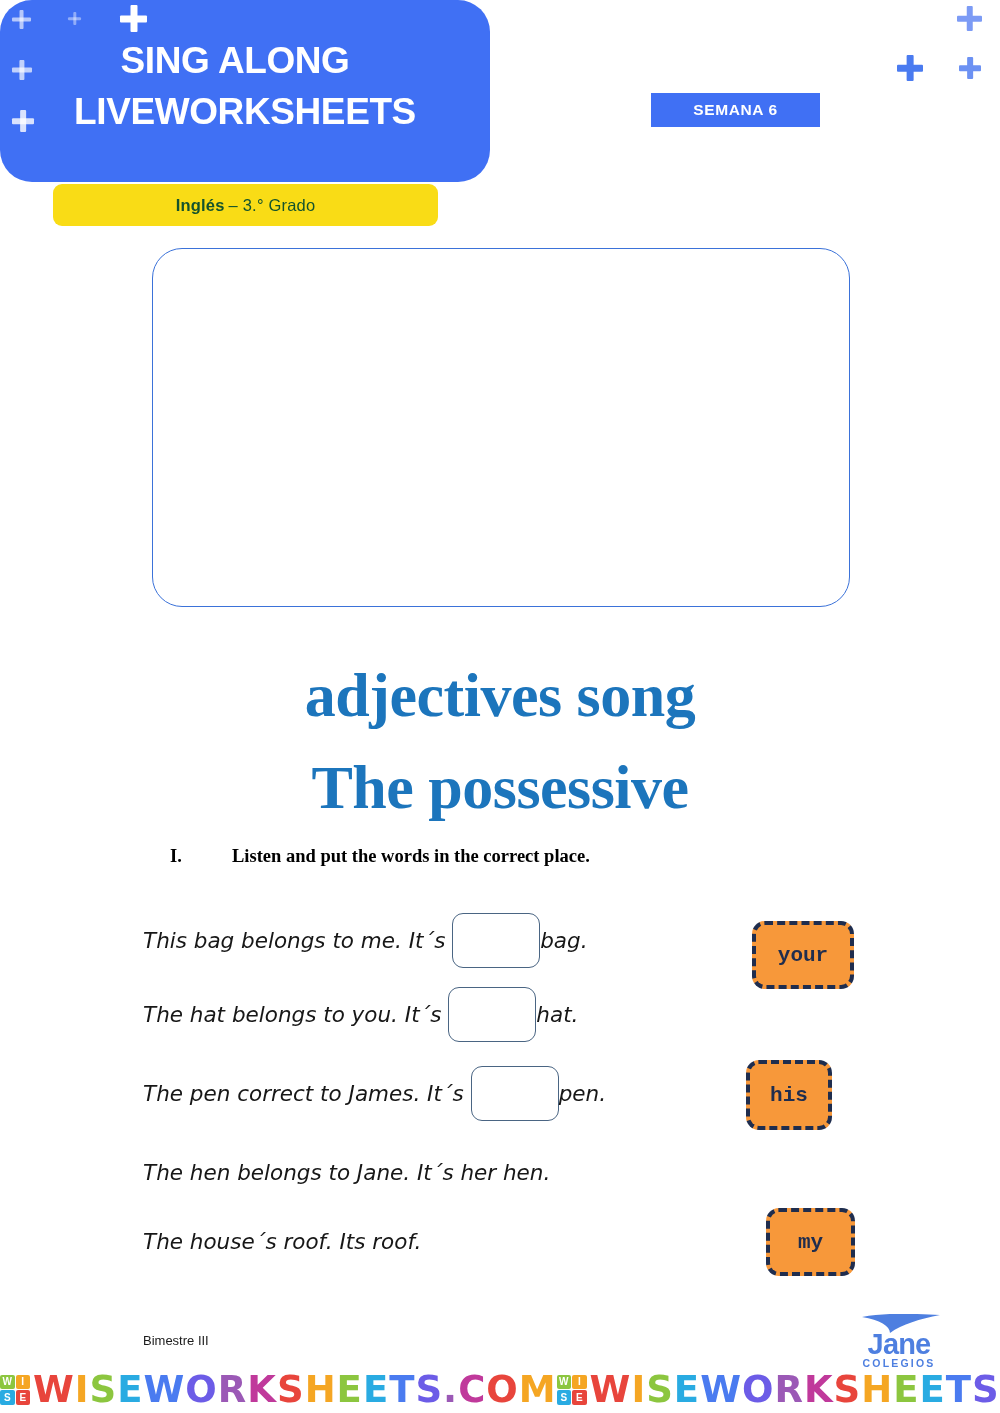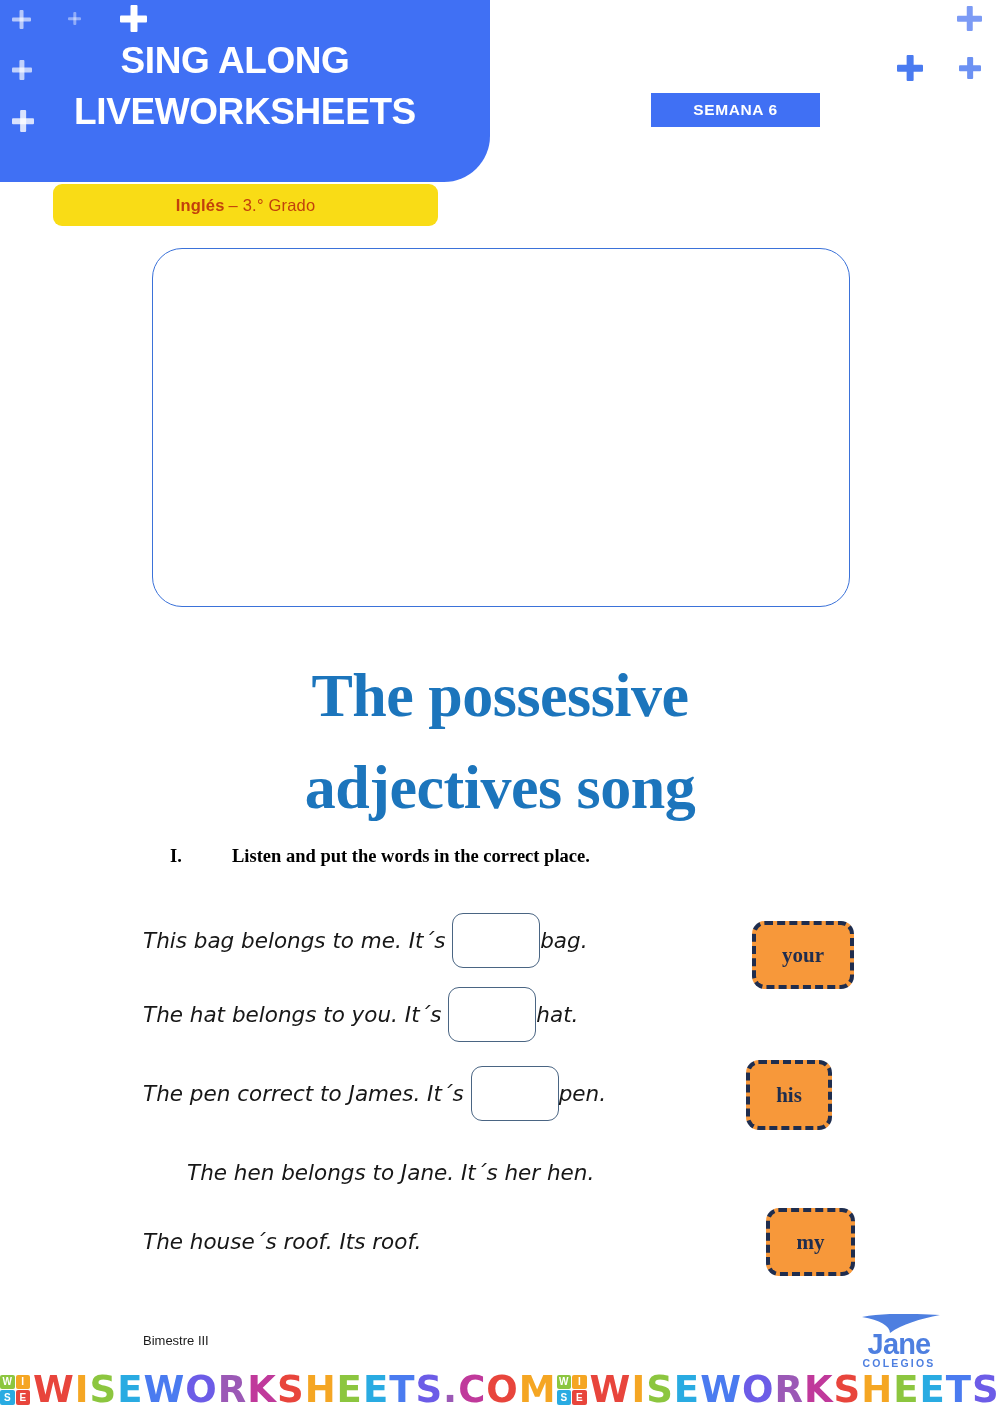--- a/index.html
+++ b/index.html
@@ -19,20 +19,21 @@
   
   .header-panel {
     position: absolute;
     left: 0;
     top: 0;
     width: 490px;
     height: 182px;
     background: #4070F4;
     border-bottom-right-radius: 46px;
     overflow: hidden;
+    border-radius: 32px;
   }
   .header-title {
     position: absolute;
     left: 0;
     top: 42px;
     width: 470px;
     text-align: center;
     color: #ffffff;
     font-family: "Liberation Sans", sans-serif;
     font-weight: bold;
@@ -61,21 +62,21 @@
     position: absolute;
     left: 53px;
     top: 184px;
     width: 385px;
     height: 42px;
     background: #F9DC16;
     border-radius: 9px;
     display: flex;
     align-items: center;
     justify-content: center;
-    color: #c2410c;
+    color: #14532d;
     font-family: "Liberation Sans", sans-serif;
     font-size: 16.5px;
     letter-spacing: 0.2px;
   }
   .grade-badge b { font-weight: bold; margin-right: 4px; }
   .grade-badge .grade-rest { font-weight: normal; }
 
   
   .semana-badge {
     position: absolute;
@@ -147,21 +148,21 @@
     align-items: center;
     font-family: "DejaVu Sans", sans-serif;
     font-size: 21.5px;
     color: #171717;
     white-space: pre;
     font-style: italic;
   }
   .r0 { height: 70px; }
   .r1 { height: 79px; }
   .r2 { height: 79px; }
-  .r3 { height: 78px; margin-left: 44px; }
+  .r3 { height: 78px; }
   .r4 { height: 60px; }
 
   .dropbox {
     display: inline-block;
     width: 88px;
     height: 55px;
     border: 1.6px solid #4A6583;
     border-radius: 11px;
     background: #ffffff;
     box-sizing: border-box;
@@ -172,21 +173,21 @@
   .chip {
     position: absolute;
     background: #F7983A;
     border: 4px dashed #1F2D4E;
     border-radius: 13px;
     box-sizing: border-box;
     display: flex;
     align-items: center;
     justify-content: center;
     color: #1F2D4E;
-    font-family: Liberation Serif, serif;
+    font-family: Liberation Mono, monospace;
     font-weight: bold;
     font-size: 21px;
   }
   .chip-your { left: 752px; top: 921px; width: 102px; height: 68px; }
   .chip-his  { left: 746px; top: 1060px; width: 86px; height: 70px; }
   .chip-my   { left: 766px; top: 1208px; width: 89px; height: 68px; }
 
   
   .footer-note {
     position: absolute;
@@ -295,22 +296,22 @@
 <div class="grade-badge">
   <b>Inglés</b>
     <span class="grade-rest"> – 3.° Grado</span>
 </div>
 
 <div class="semana-badge">SEMANA 6</div>
 
 <div class="media-frame"></div>
 
 <div class="song-title">
+  <div>adjectives song</div>
   <div>The possessive</div>
-  <div>adjectives song</div>
 </div>
 
 <div class="instruction">
   <span class="num">I.</span>
   <span>Listen and put the words in the correct place.</span>
 </div>
 
 <div class="sentences">
   <div class="sentence-row r0">
     <span>This bag belongs to me. It´s </span>

